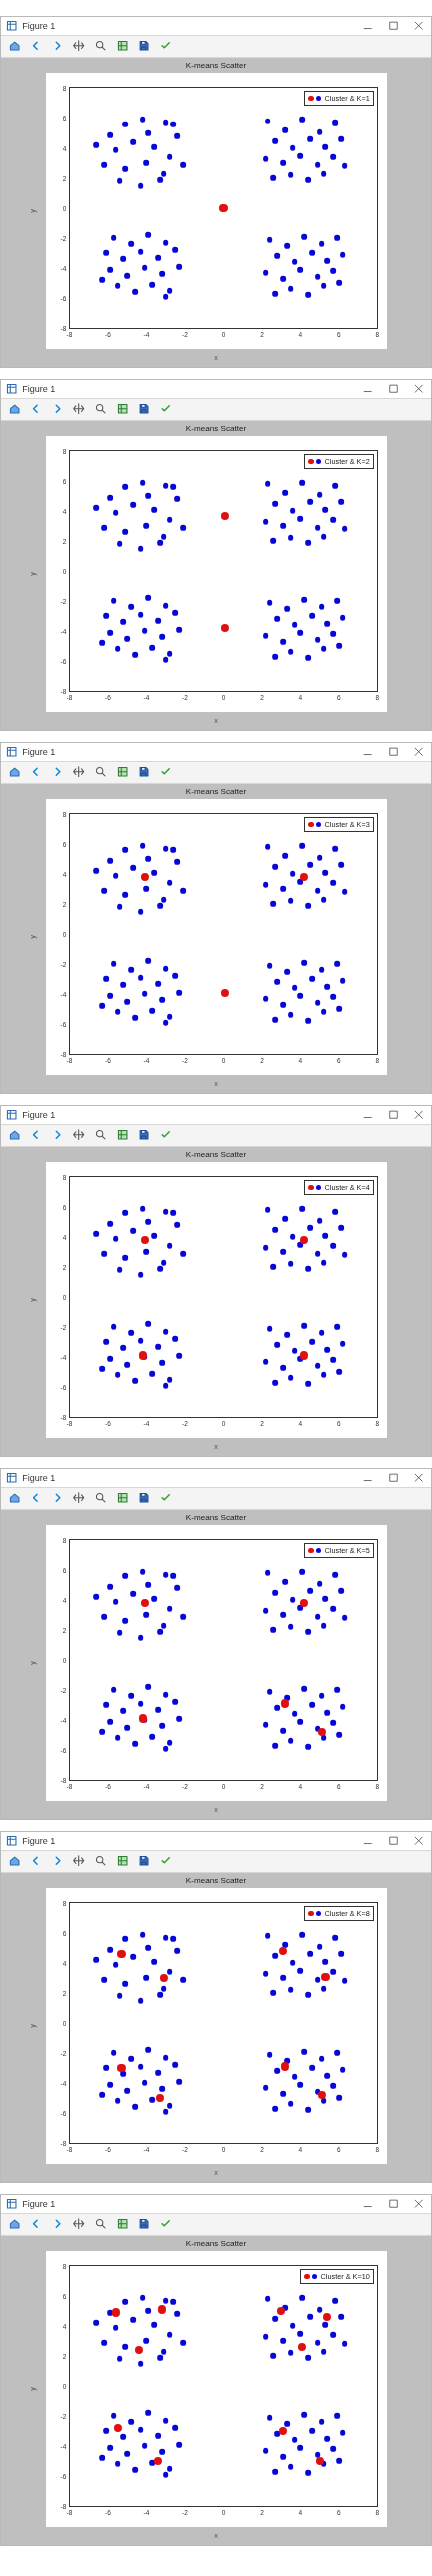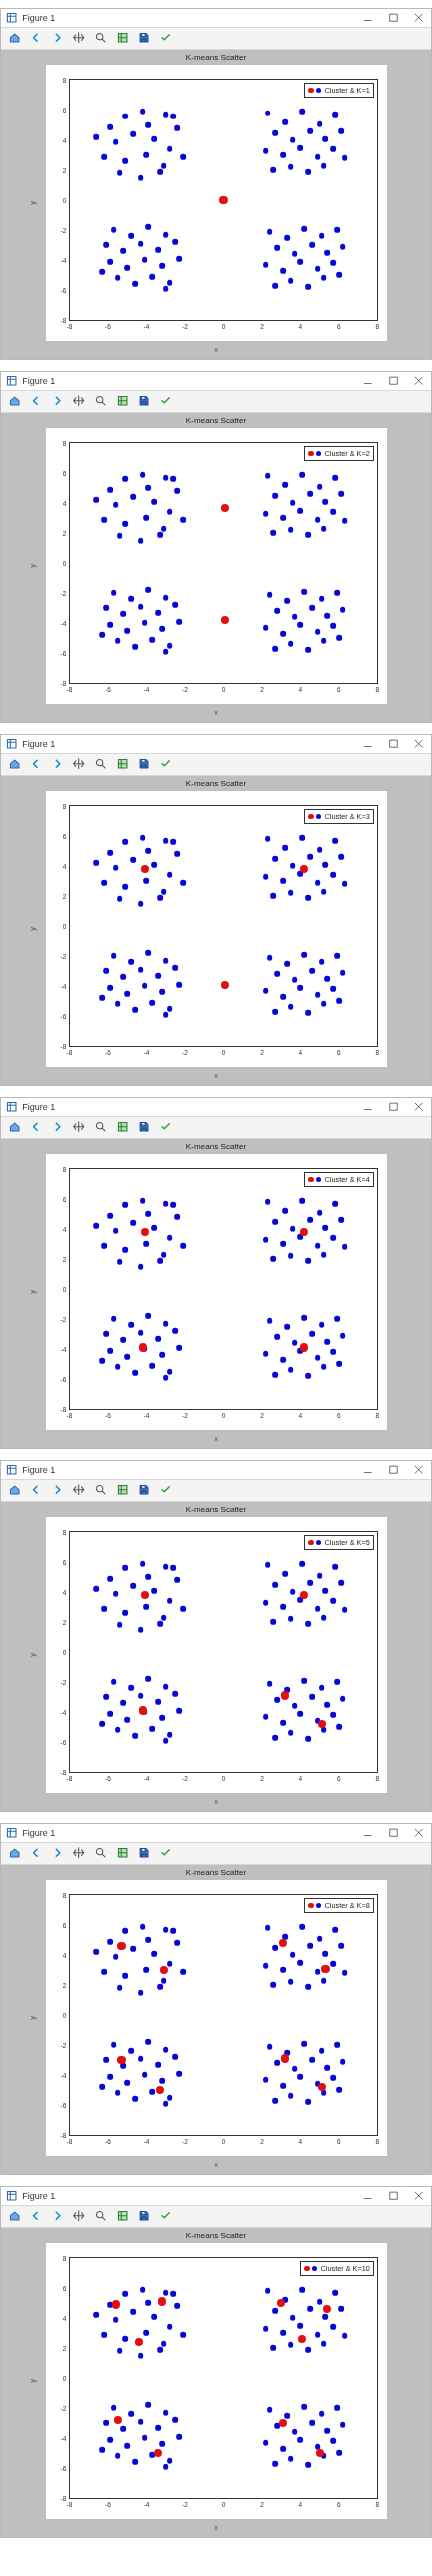--- a/index.html
+++ b/index.html
@@ -1,16 +1,16 @@
 <!DOCTYPE html>
 <html><head>
 <meta charset="utf-8">
 <style>
   html,body{margin:0;padding:0;background:#fff;font-family:"Segoe UI",Arial,sans-serif;font-size:9px;color:#222;}
-  .page{width:432px;margin:8px auto;}
+  .page{width:432px;margin:16px auto;}
   .fig{position:relative;margin:6.5px 0 11.4px 0;}
   .win{border:0.8px solid #b9b9b9;background:#fff;}
   .titlebar{display:flex;align-items:center;height:18px;background:#fff;border-bottom:0.8px solid #d7d7d7;}
   .titlebar .app-icon{width:11.4px;height:11.4px;margin:0 4.9px;display:inline-flex;align-items:center;justify-content:center;}
   .titlebar .title{flex:0 0 auto;font-size:9px;color:#333;}
   .titlebar .spacer{flex:1 1 auto;}
   .winbtn{width:24.4px;height:18px;display:flex;align-items:center;justify-content:center;border-left:0.8px solid transparent;}
   .winbtn svg{display:block;}
   .toolbar{display:flex;align-items:center;height:21px;background:#f4f4f4;border-bottom:0.8px solid #d7d7d7;padding:0 3.3px;gap:1.6px;}
   .tb{width:18px;height:18px;display:flex;align-items:center;justify-content:center;border:0.8px solid transparent;border-radius:1.6px;}

